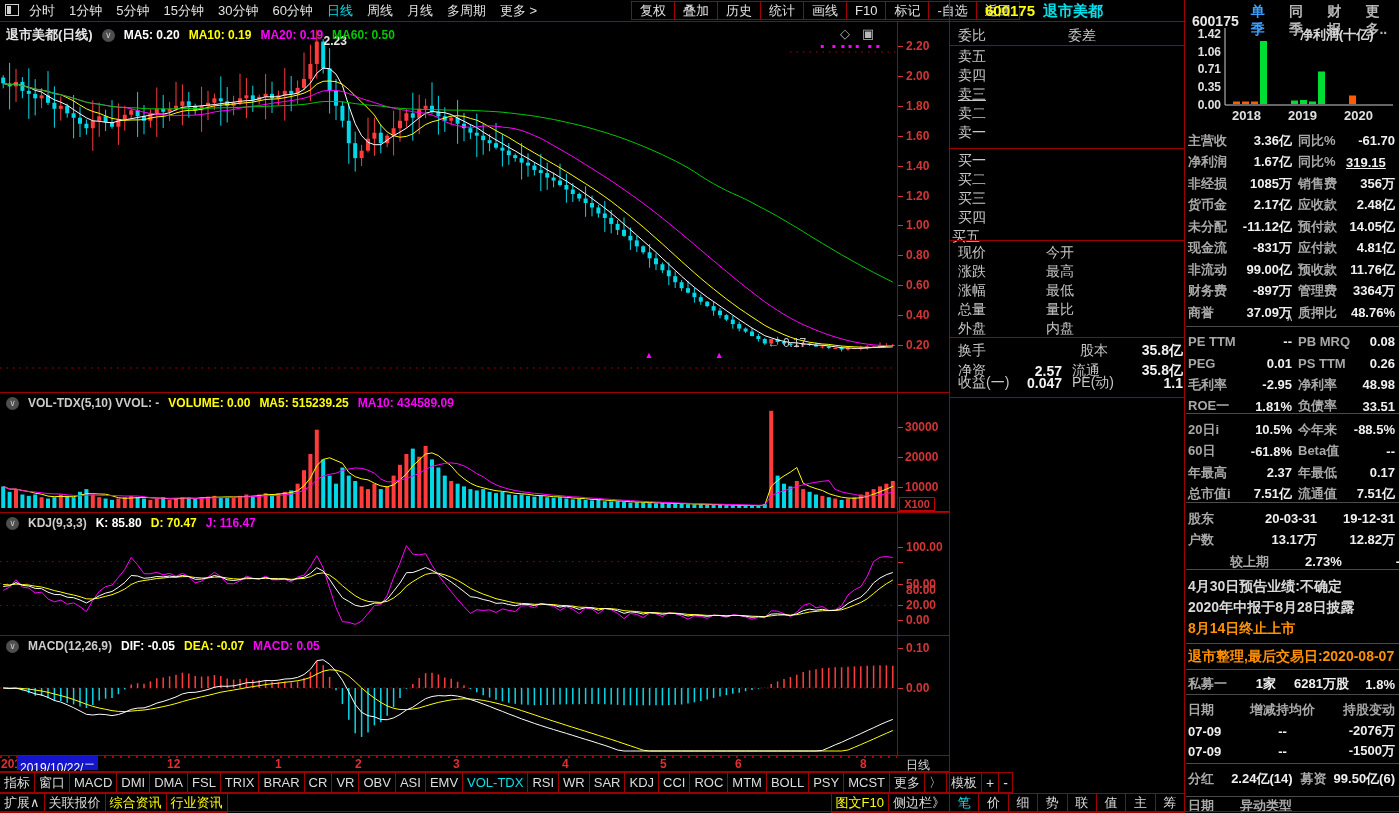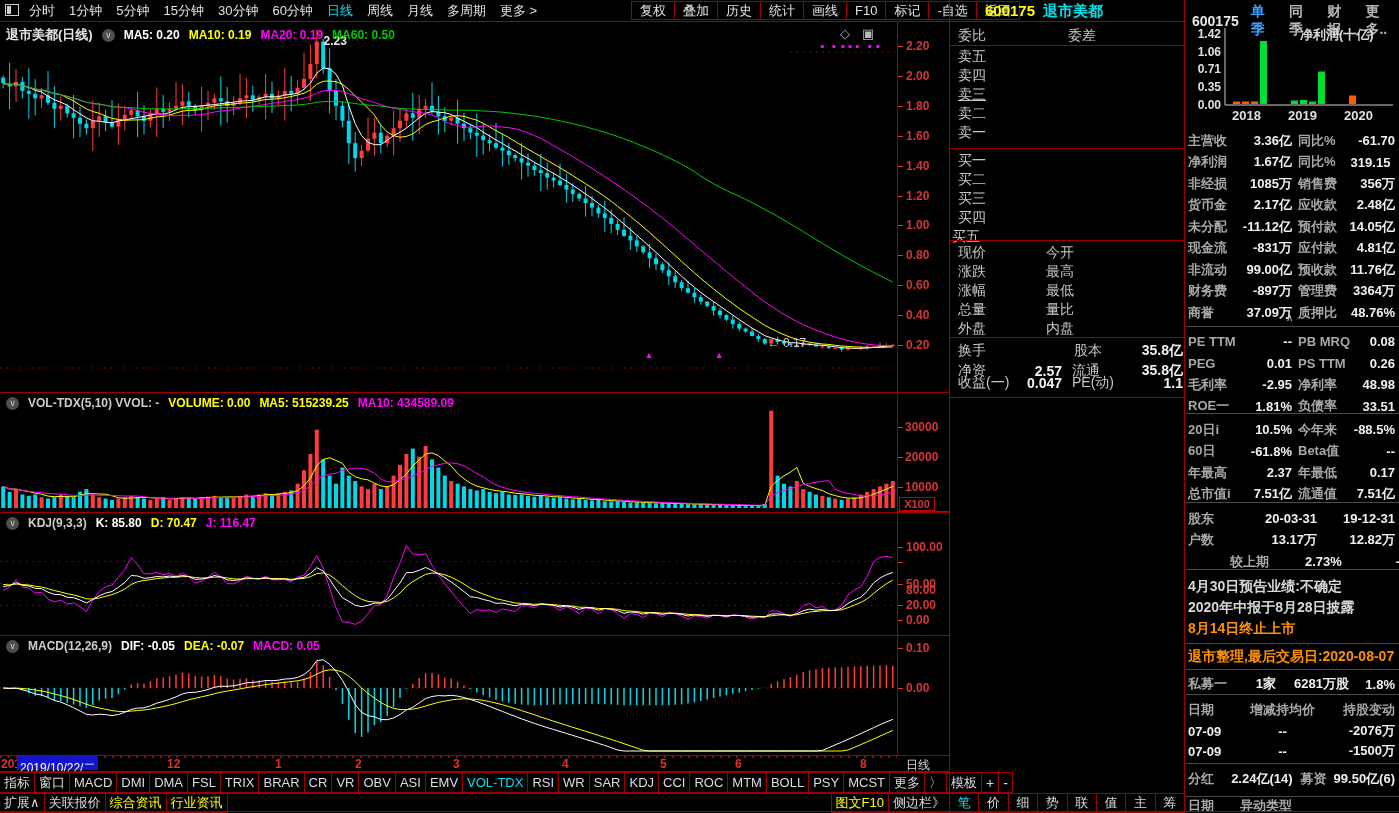--- a/index.html
+++ b/index.html
@@ -815,21 +815,21 @@
         <span class="glabel" style="margin-left: 6px; width: 88px;">总量</span>
         <span class="glabel">量比</span>
       </div>
       <div class="qrow" style="left: 952px; top: 319px; width: 231px; height: 19px;">
         <span class="glabel" style="margin-left: 6px; width: 88px;">外盘</span>
         <span class="glabel">内盘</span>
       </div>
       <div class="qrow" style="left: 952px; top: 341px; width: 231px; height: 19px;">
         <span class="glabel" style="margin-left: 6px; width: 52px;">换手</span>
         <span class="gval" style="width: 52px; text-align: right;"></span>
-        <span class="glabel" style="margin-left: 12px; width: 52px;">股本</span>
+        <span class="glabel" style="margin-left: 18px; width: 52px;">股本</span>
         <span class="gval" style="flex: 1 1 0%; text-align: right;">35.8亿</span>
       </div>
       <div class="qrow" style="left: 952px; top: 361px; width: 231px; height: 19px;">
         <span class="glabel" style="margin-left: 6px; width: 52px;">净资</span>
         <span class="gval" style="width: 52px; text-align: right;">2.57</span>
         <span class="glabel" style="margin-left: 10px; width: 52px;">流通</span>
         <span class="gval" style="flex: 1 1 0%; text-align: right;">35.8亿</span>
       </div>
       <div class="qrow" style="left: 952px; top: 373px; width: 231px; height: 19px;">
         <span class="glabel" style="margin-left: 6px; width: 52px;">收益(一)</span>
@@ -876,21 +876,21 @@
       <div class="irow" style="left: 1188px; top: 130px; width: 207px; height: 21px;">
         <span class="ilabel" style="width: 52px;">主营收</span>
         <span class="ival" style="width: 52px; text-align: right;">3.36亿</span>
         <span class="ilabel" style="margin-left: 6px; width: 48px;">同比%</span>
         <span class="ival" style="flex: 1 1 0%; text-align: right;">-61.70</span>
       </div>
       <div class="irow" style="left: 1188px; top: 151.5px; width: 207px; height: 21px;">
         <span class="ilabel" style="width: 52px;">净利润</span>
         <span class="ival" style="width: 52px; text-align: right;">1.67亿</span>
         <span class="ilabel" style="margin-left: 6px; width: 48px;">同比%</span>
-        <span class="ival" style="flex: 1 1 0%; text-align: center;">319.15</span>
+        <span class="ival" style="flex: 1 1 0%; text-align: left; text-decoration: underline;">319.15</span>
       </div>
       <div class="irow" style="left: 1188px; top: 173px; width: 207px; height: 21px;">
         <span class="ilabel" style="width: 52px;">非经损</span>
         <span class="ival" style="width: 52px; text-align: right;">1085万</span>
         <span class="ilabel" style="margin-left: 6px; width: 48px;">销售费</span>
         <span class="ival" style="flex: 1 1 0%; text-align: right;">356万</span>
       </div>
       <div class="irow" style="left: 1188px; top: 194.5px; width: 207px; height: 21px;">
         <span class="ilabel" style="width: 52px;">货币金</span>
         <span class="ival" style="width: 52px; text-align: right;">2.17亿</span>

